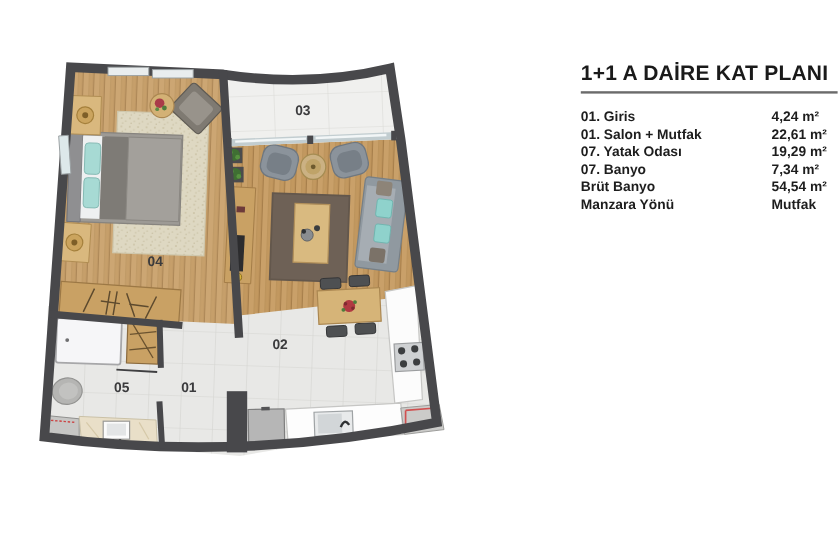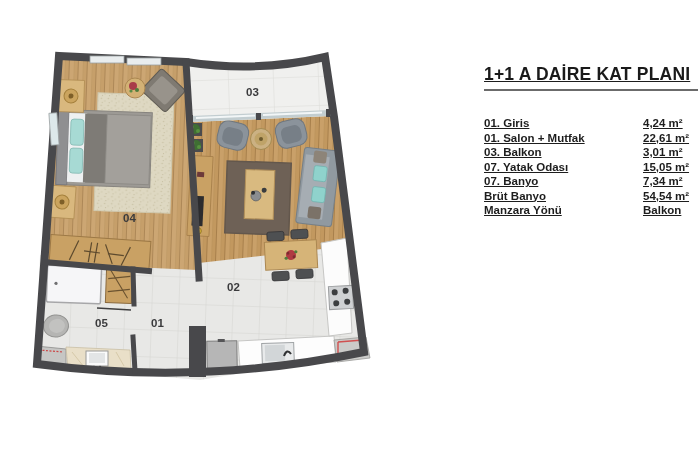--- a/index.html
+++ b/index.html
@@ -2,28 +2,28 @@
 <html><head>
 <meta charset="utf-8">
 <style>
   html,body{margin:0;padding:0;background:#ffffff;}
   .stage{
     position:relative;width:700px;height:466px;background:#ffffff;overflow:hidden;
     font-family:"Liberation Sans", sans-serif;
   }
   .plan-svg{position:absolute;left:0;top:0;}
   .legend{
-    position:absolute;left:484px;top:64px;width:215px;color:#1d1d1d;text-decoration:underline;
+    position:absolute;left:484px;top:51px;width:215px;color:#1d1d1d;
   }
   .legend h1{
     margin:0;font-size:17.5px;font-weight:bold;letter-spacing:0.2px;color:#1a1a1a;
     white-space:nowrap;
   }
   .rule{height:2px;background:#6b6b6b;margin-top:4px;width:214px;}
-  .rows{margin-top:25px;}
+  .rows{margin-top:13px;}
   .row{display:flex;line-height:14.5px;font-size:11.5px;font-weight:bold;color:#1d1d1d;}
   .row .lab{width:159px;white-space:nowrap;}
   .row .val{white-space:nowrap;}
   svg text{font-family:"Liberation Sans", sans-serif;font-weight:bold;}
 </style>
 </head>
 <body>
 
 <div class="stage">
 
@@ -245,35 +245,31 @@
     <div class="rows">
       <div class="row">
         <span class="lab">01. Giris</span>
         <span class="val">4,24 m²</span>
       </div>
       <div class="row">
         <span class="lab">01. Salon + Mutfak</span>
         <span class="val">22,61 m²</span>
       </div>
       <div class="row">
-        <span class="lab">03. Balkon</span>
-        <span class="val">3,01 m²</span>
-      </div>
-      <div class="row">
         <span class="lab">07. Yatak Odası</span>
-        <span class="val">15,05 m²</span>
+        <span class="val">19,29 m²</span>
       </div>
       <div class="row">
         <span class="lab">07. Banyo</span>
         <span class="val">7,34 m²</span>
       </div>
       <div class="row">
         <span class="lab">Brüt Banyo</span>
         <span class="val">54,54 m²</span>
       </div>
       <div class="row">
         <span class="lab">Manzara Yönü</span>
-        <span class="val">Balkon</span>
+        <span class="val">Mutfak</span>
       </div>
     </div>
   </div>
 
 </div>
 
 </body></html>

